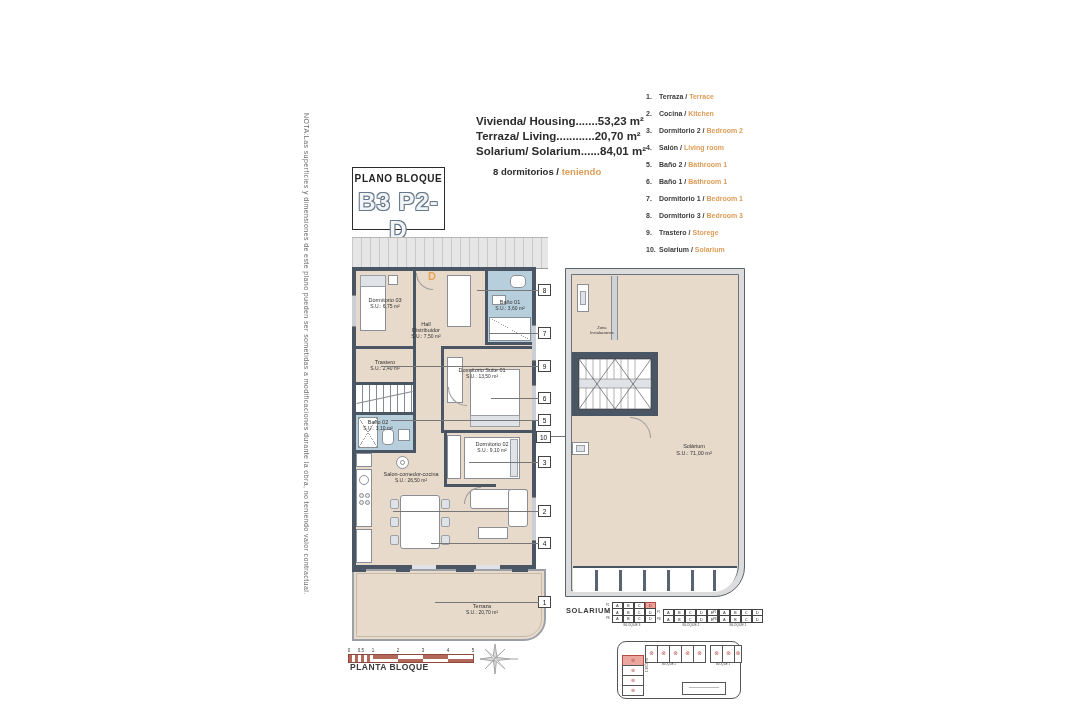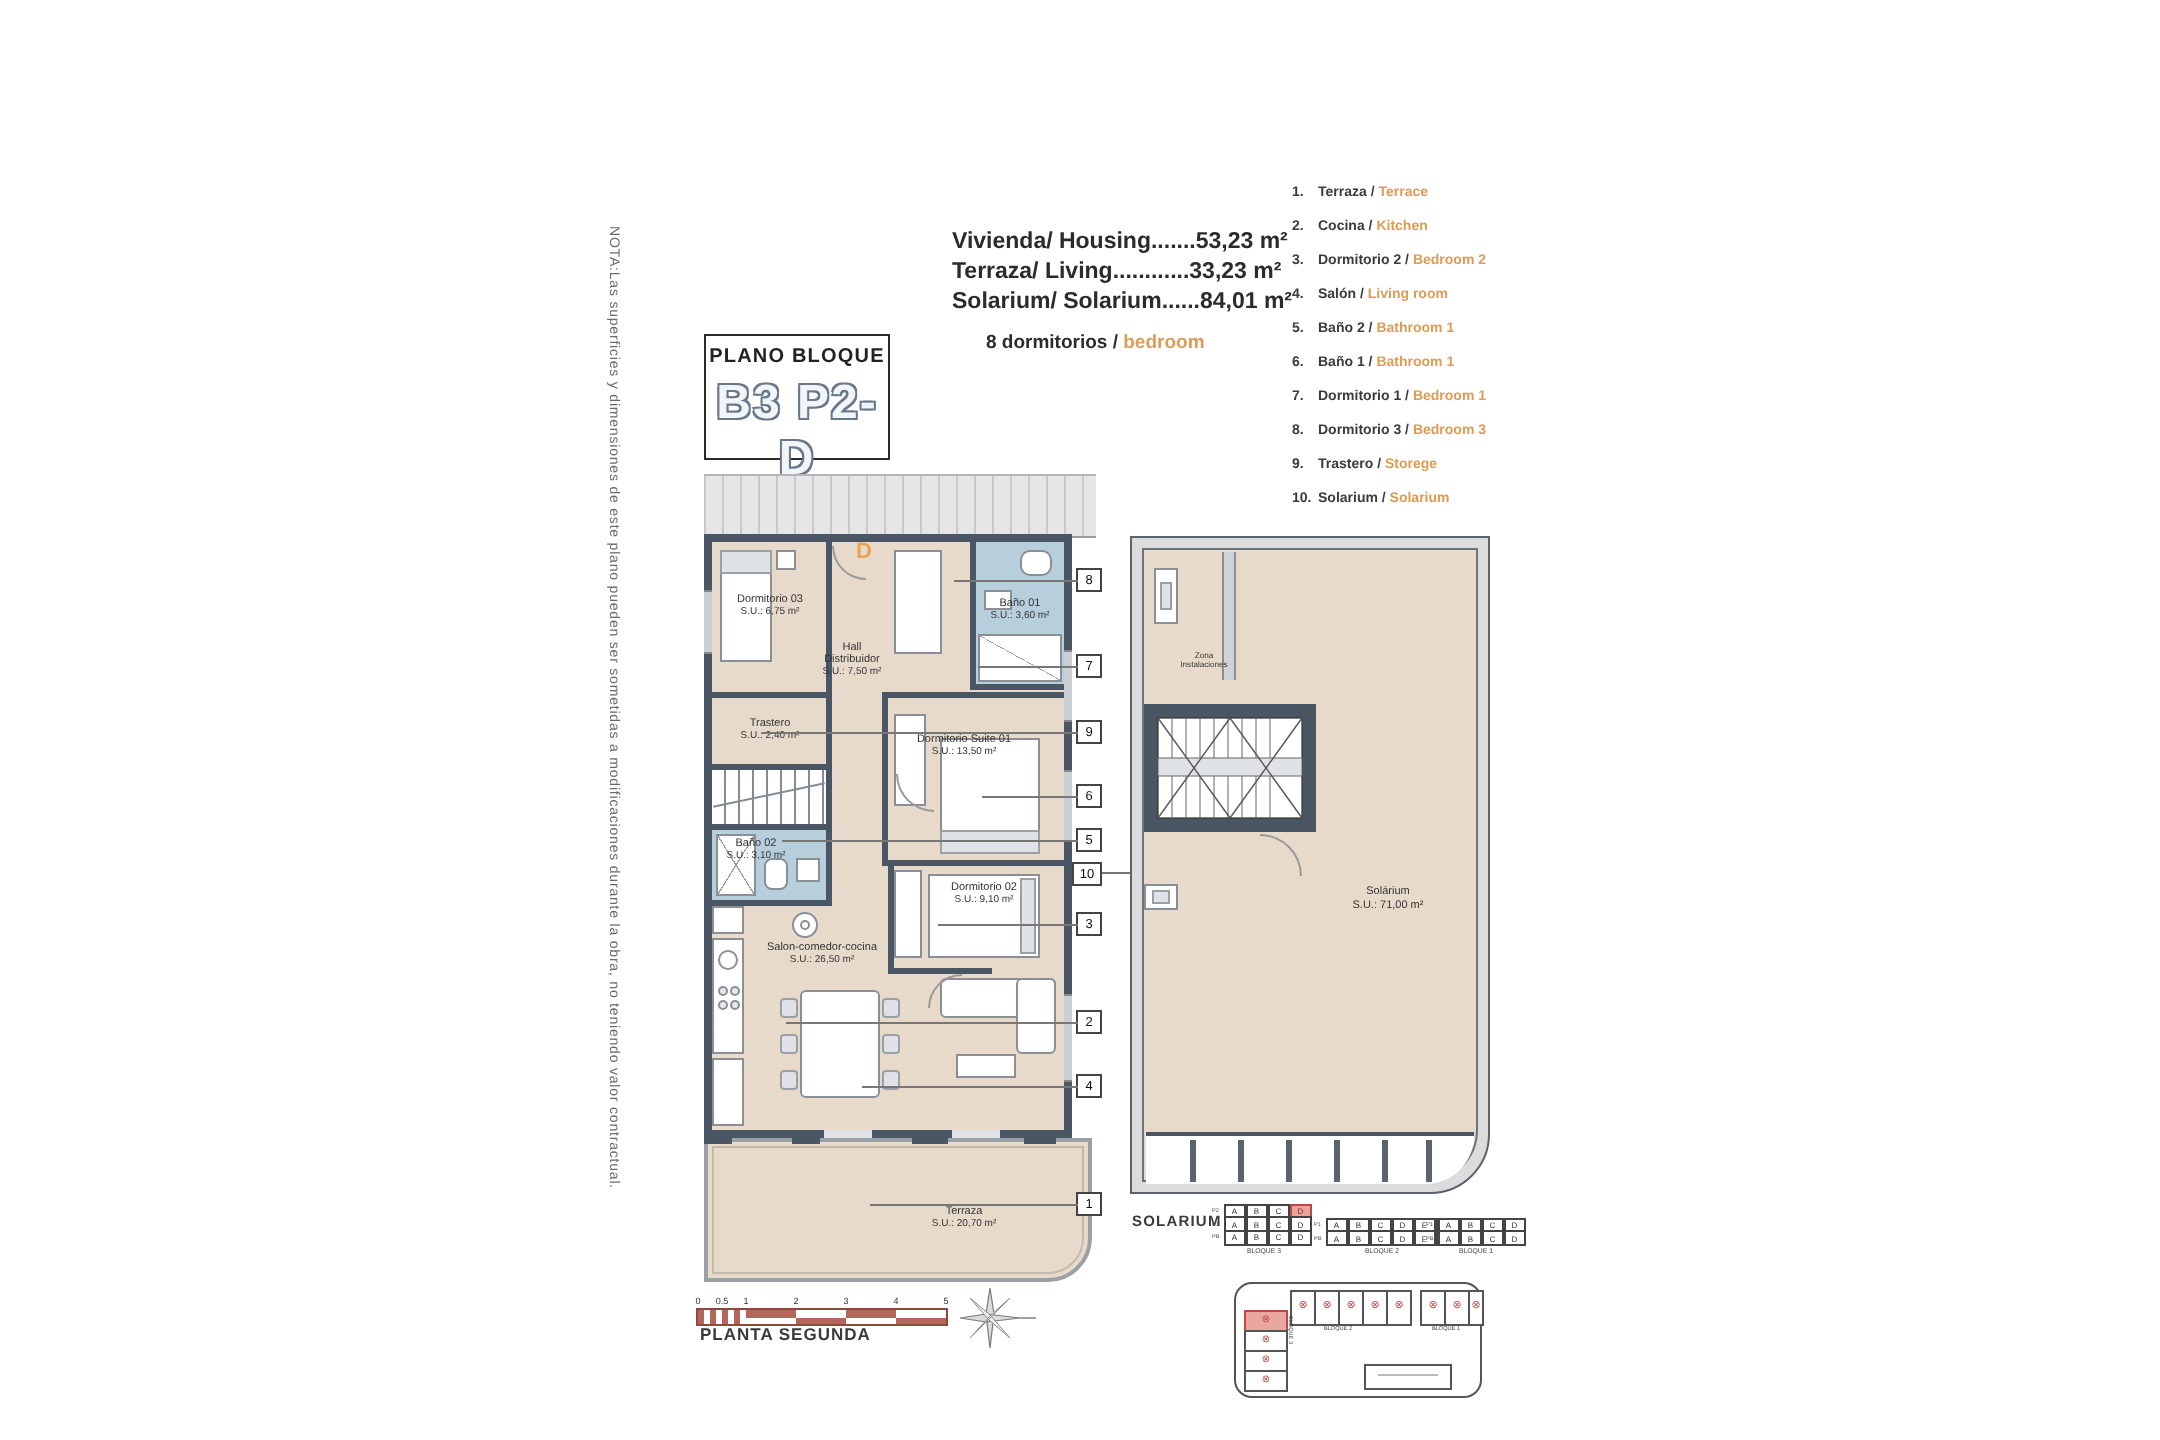--- a/index.html
+++ b/index.html
@@ -103,25 +103,25 @@
 
   <div class="nota">NOTA:Las superficies y dimensiones de este plano pueden ser sometidas a modificaciones durante la obra, no teniendo valor contractual.</div>
 
   <div class="titlebox">
     <div class="kick">PLANO BLOQUE</div>
     <div class="code">B3 P2-D</div>
   </div>
 
   <div class="summary">
     <div><span>Vivienda/ Housing</span><span>.......</span><span>53,23 m²</span></div>
-    <div><span>Terraza/ Living</span><span>............</span><span>33,23 m²</span></div>
+    <div><span>Terraza/ Living</span><span>............</span><span>20,70 m²</span></div>
     <div><span>Solarium/ Solarium</span><span>......</span><span>84,01 m²</span></div>
   </div>
   <div class="bedrooms">
-    <span>8 dormitorios / </span><span class="orange">bedroom</span>
+    <span>8 dormitorios / </span><span class="orange">teniendo</span>
   </div>
 
   <div class="legend">
     <div class="li">
         <span class="num">1.</span>
         <span class="es">Terraza / </span>
         <span class="en">Terrace</span>
       </div>
     <div class="li">
         <span class="num">2.</span>
@@ -349,21 +349,21 @@
     <span class="tick" style="left:50px">2</span>
     <span class="tick" style="left:75px">3</span>
     <span class="tick" style="left:100px">4</span>
     <span class="tick" style="left:125px">5</span>
     <div class="sbar">
       <div class="fine"></div>
         <div class="r1"></div>
         <div class="r2"></div>
     </div>
   </div>
-  <div class="planta">PLANTA SEGUNDA</div>
+  <div class="planta">PLANTA BLOQUE</div>
 
   <svg class="abs" style="left:480px;top:644px" width="38" height="30" viewBox="0 0 38 30">
     <polygon points="15,0 17,13 15,30 13,13" fill="#dcdcdc" stroke="#777" stroke-width=".6"></polygon>
     <polygon points="0,15 13,17 30,15 13,13" fill="#dcdcdc" stroke="#777" stroke-width=".6"></polygon>
     <polygon points="5,5 15,13.5 25,25 14.5,16" fill="#eee" stroke="#888" stroke-width=".5"></polygon>
     <polygon points="25,5 15.5,13.5 5,25 14,16" fill="#eee" stroke="#888" stroke-width=".5"></polygon>
     <line x1="30" y1="15" x2="38" y2="15" stroke="#888" stroke-width=".8"></line>
   </svg>
 
   <div class="sol">

